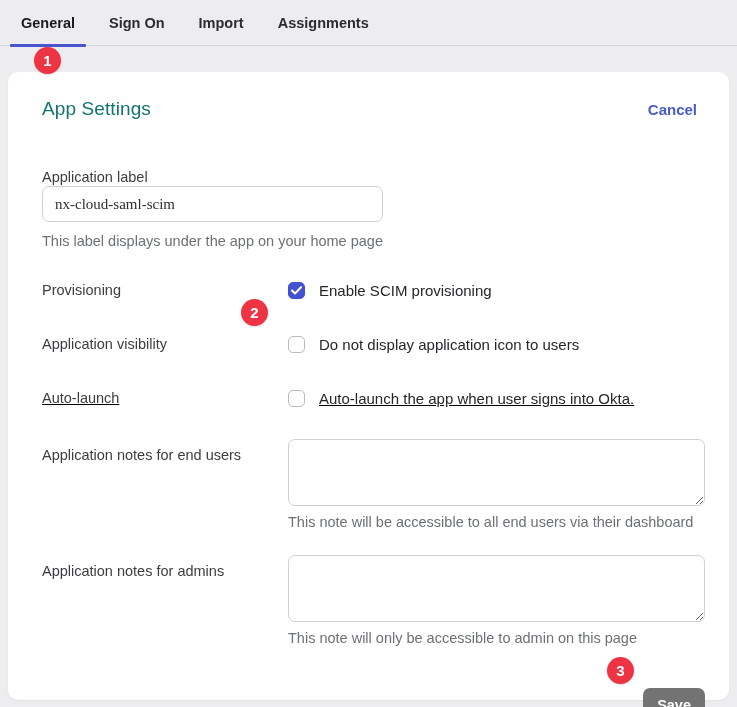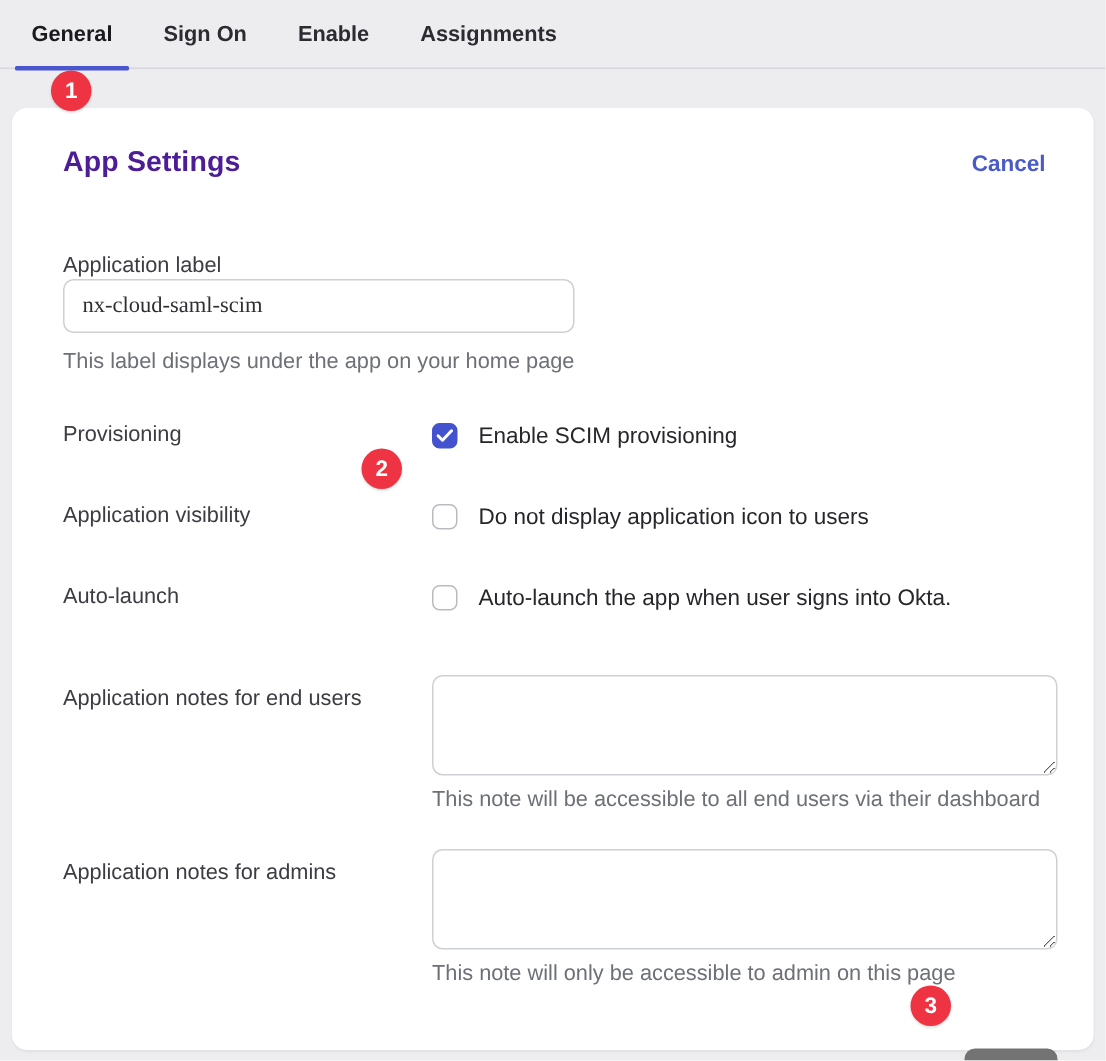--- a/index.html
+++ b/index.html
@@ -27,21 +27,21 @@
   }
 
   
   .card {
     position:absolute; left:8px; right:8px; top:72px; bottom:7px;
     background:#ffffff; border-radius:10px;
     padding:26px 24px 0 26px;
     box-shadow:0 1px 2px rgba(0,0,0,0.05);
   }
   .card-header { display:flex; justify-content:space-between; align-items:center; margin:0 8px 38px 8px; }
-  .card-title { font-size:19px; font-weight:700; color:#4c1d95; letter-spacing:.1px; }
+  .card-title { font-size:19px; font-weight:400; color:#0f766e; letter-spacing:.1px; }
   .cancel-link { font-size:15px; font-weight:600; color:#4a5bc8; cursor:pointer; text-decoration:none; }
 
   
   .form { padding:0 0 0 8px; }
   .form-row { display:flex; align-items:flex-start; }
   .row-label {
     width:246px; flex-shrink:0; font-size:14.5px; color:#3c3c42;
     line-height:18px;
   }
   .row-control { flex:1; min-width:0; }
@@ -104,21 +104,21 @@
 <div class="screen">
 
   <div class="tabbar">
     <div class="tab active">
       <span>General</span>
     </div>
     <div class="tab">
       <span>Sign On</span>
     </div>
     <div class="tab">
-      <span>Enable</span>
+      <span>Import</span>
     </div>
     <div class="tab">
       <span>Assignments</span>
     </div>
   </div>
 
   <div class="step-badge badge-1">1</div>
   <div class="step-badge badge-2">2</div>
   <div class="step-badge badge-3">3</div>
 
@@ -154,21 +154,21 @@
       <div class="form-row row-check">
         <div class="row-label">Application visibility</div>
         <div class="row-control check-wrap">
           <div class="checkbox" data-checked="false">
             
           </div>
           <div class="check-label">Do not display application icon to users</div>
         </div>
       </div>
 
-      <div class="form-row row-check" style="margin-bottom:43px;">
+      <div class="form-row row-check" style="margin-bottom:32px;text-decoration:underline;">
         <div class="row-label">Auto-launch</div>
         <div class="row-control check-wrap">
           <div class="checkbox" data-checked="false">
             
           </div>
           <div class="check-label">Auto-launch the app when user signs into Okta.</div>
         </div>
       </div>
 
       <div class="form-row row-area">

